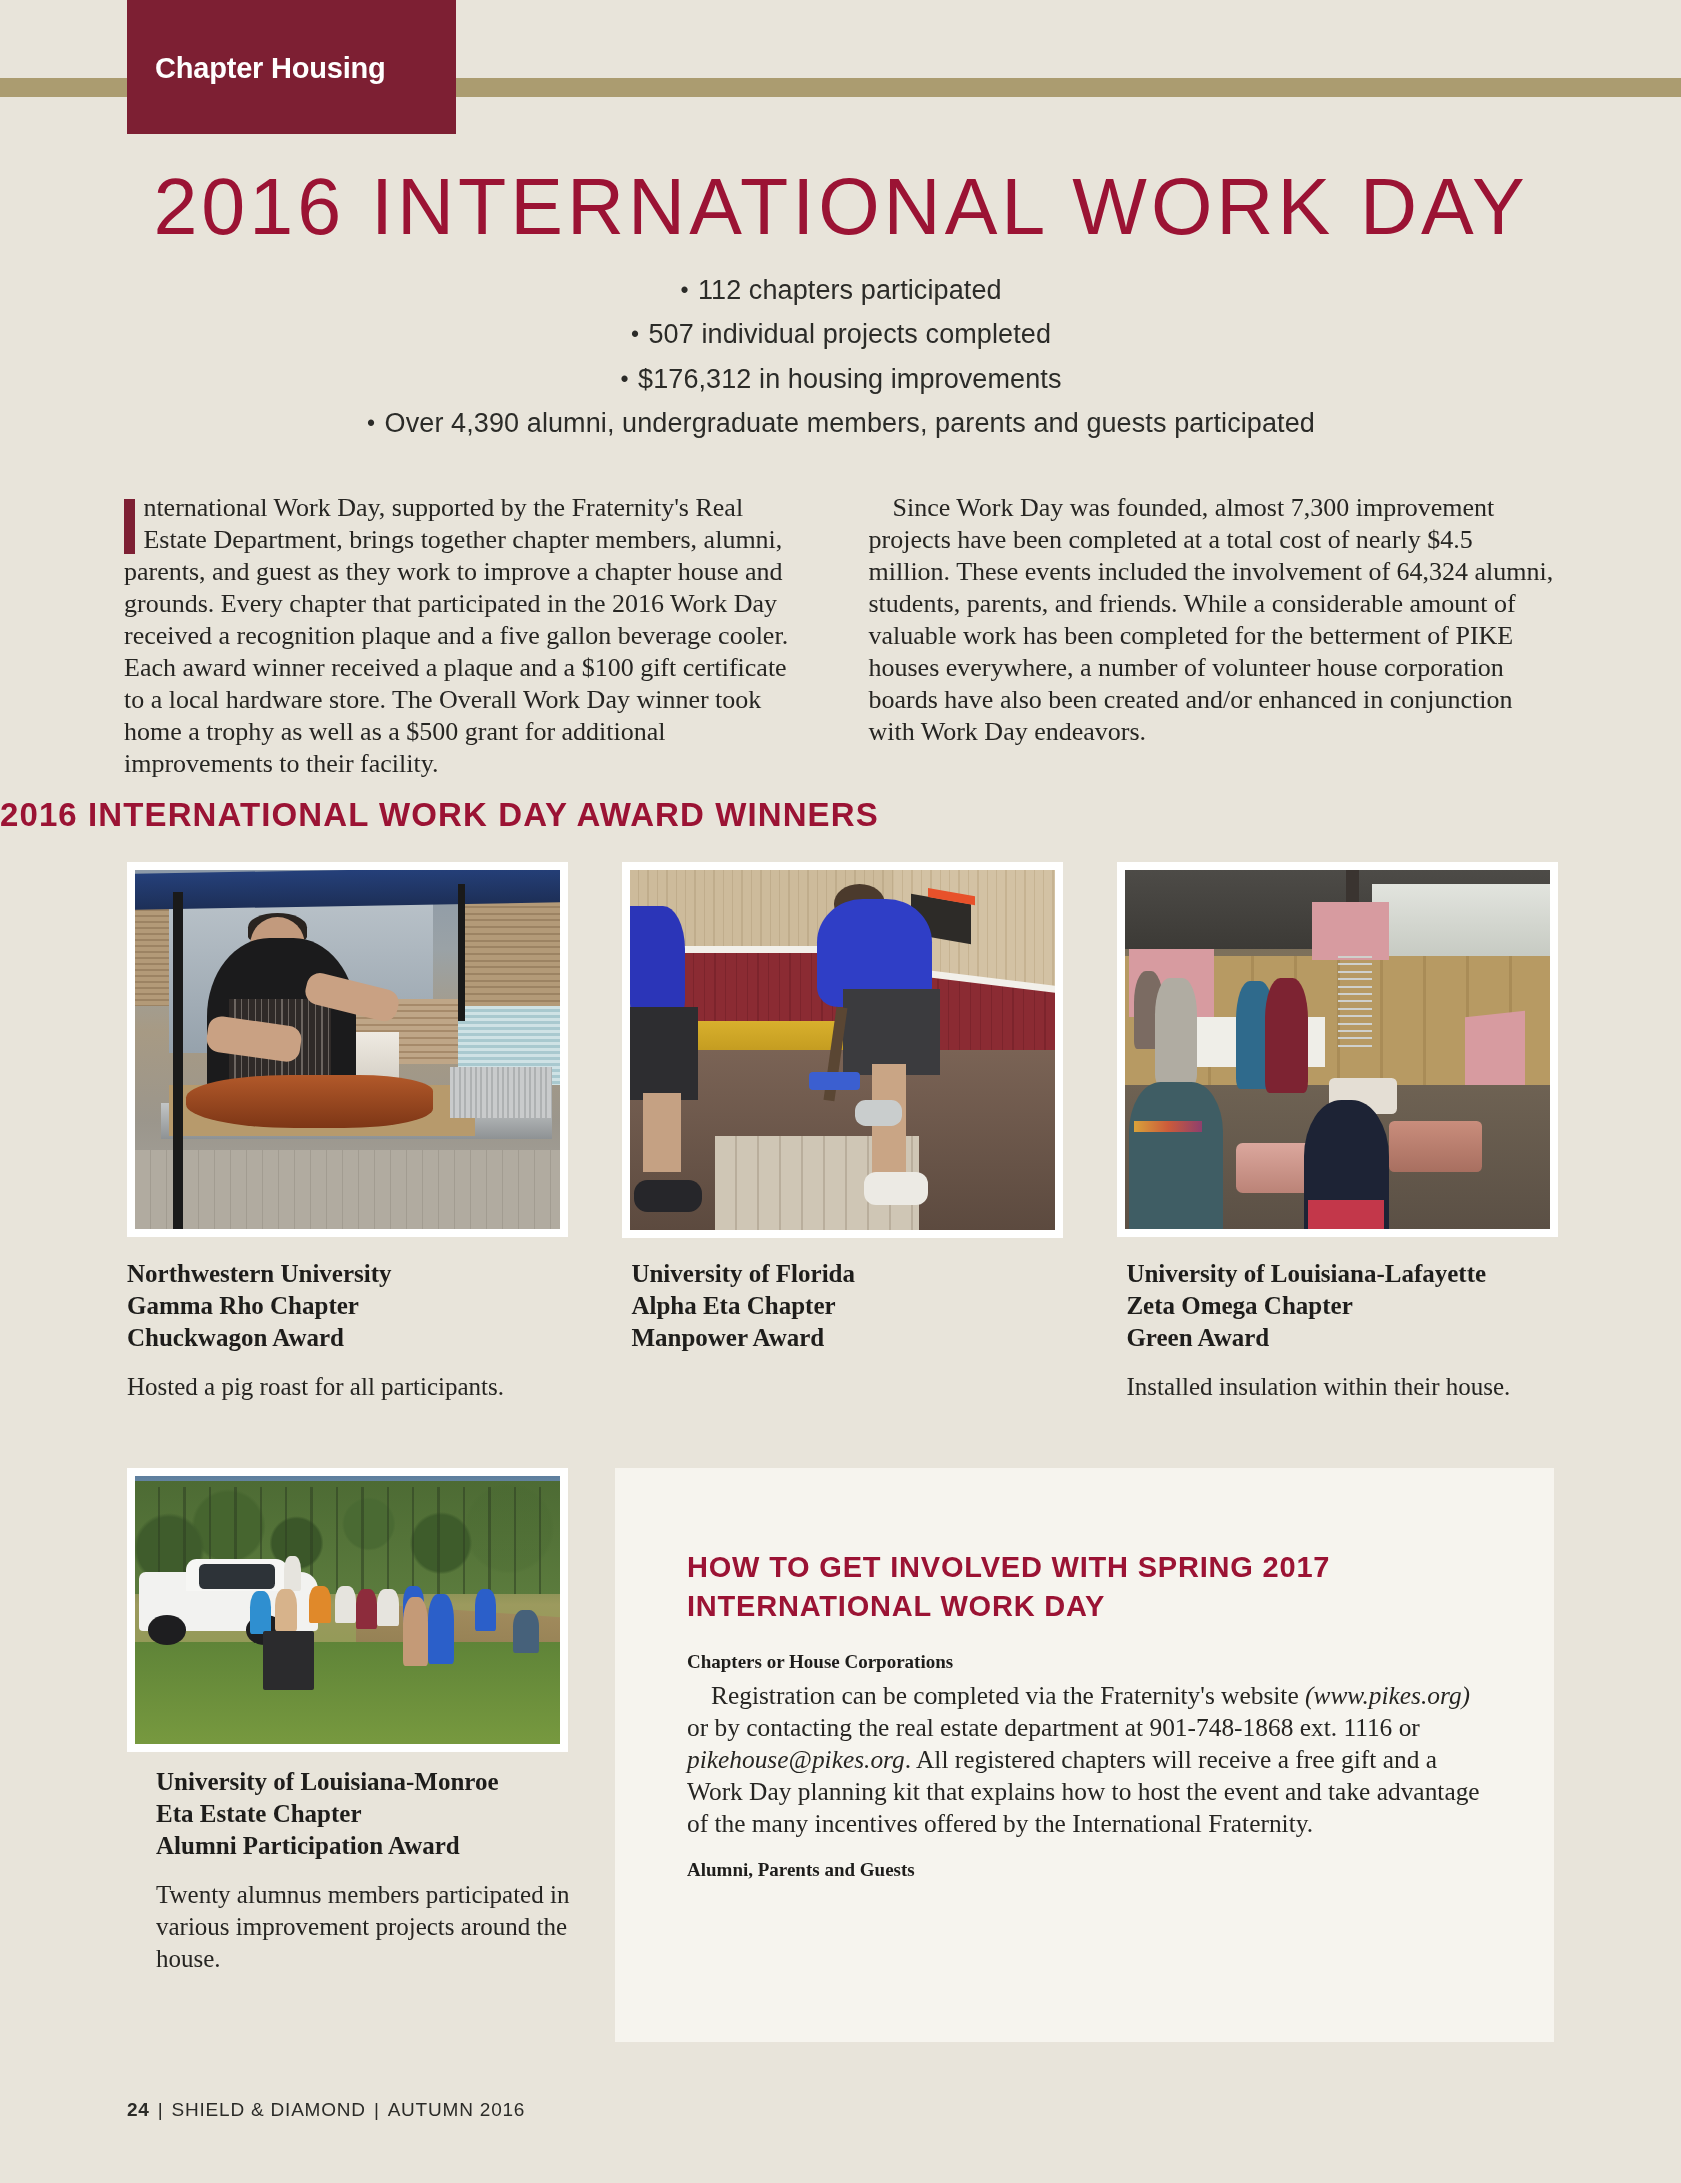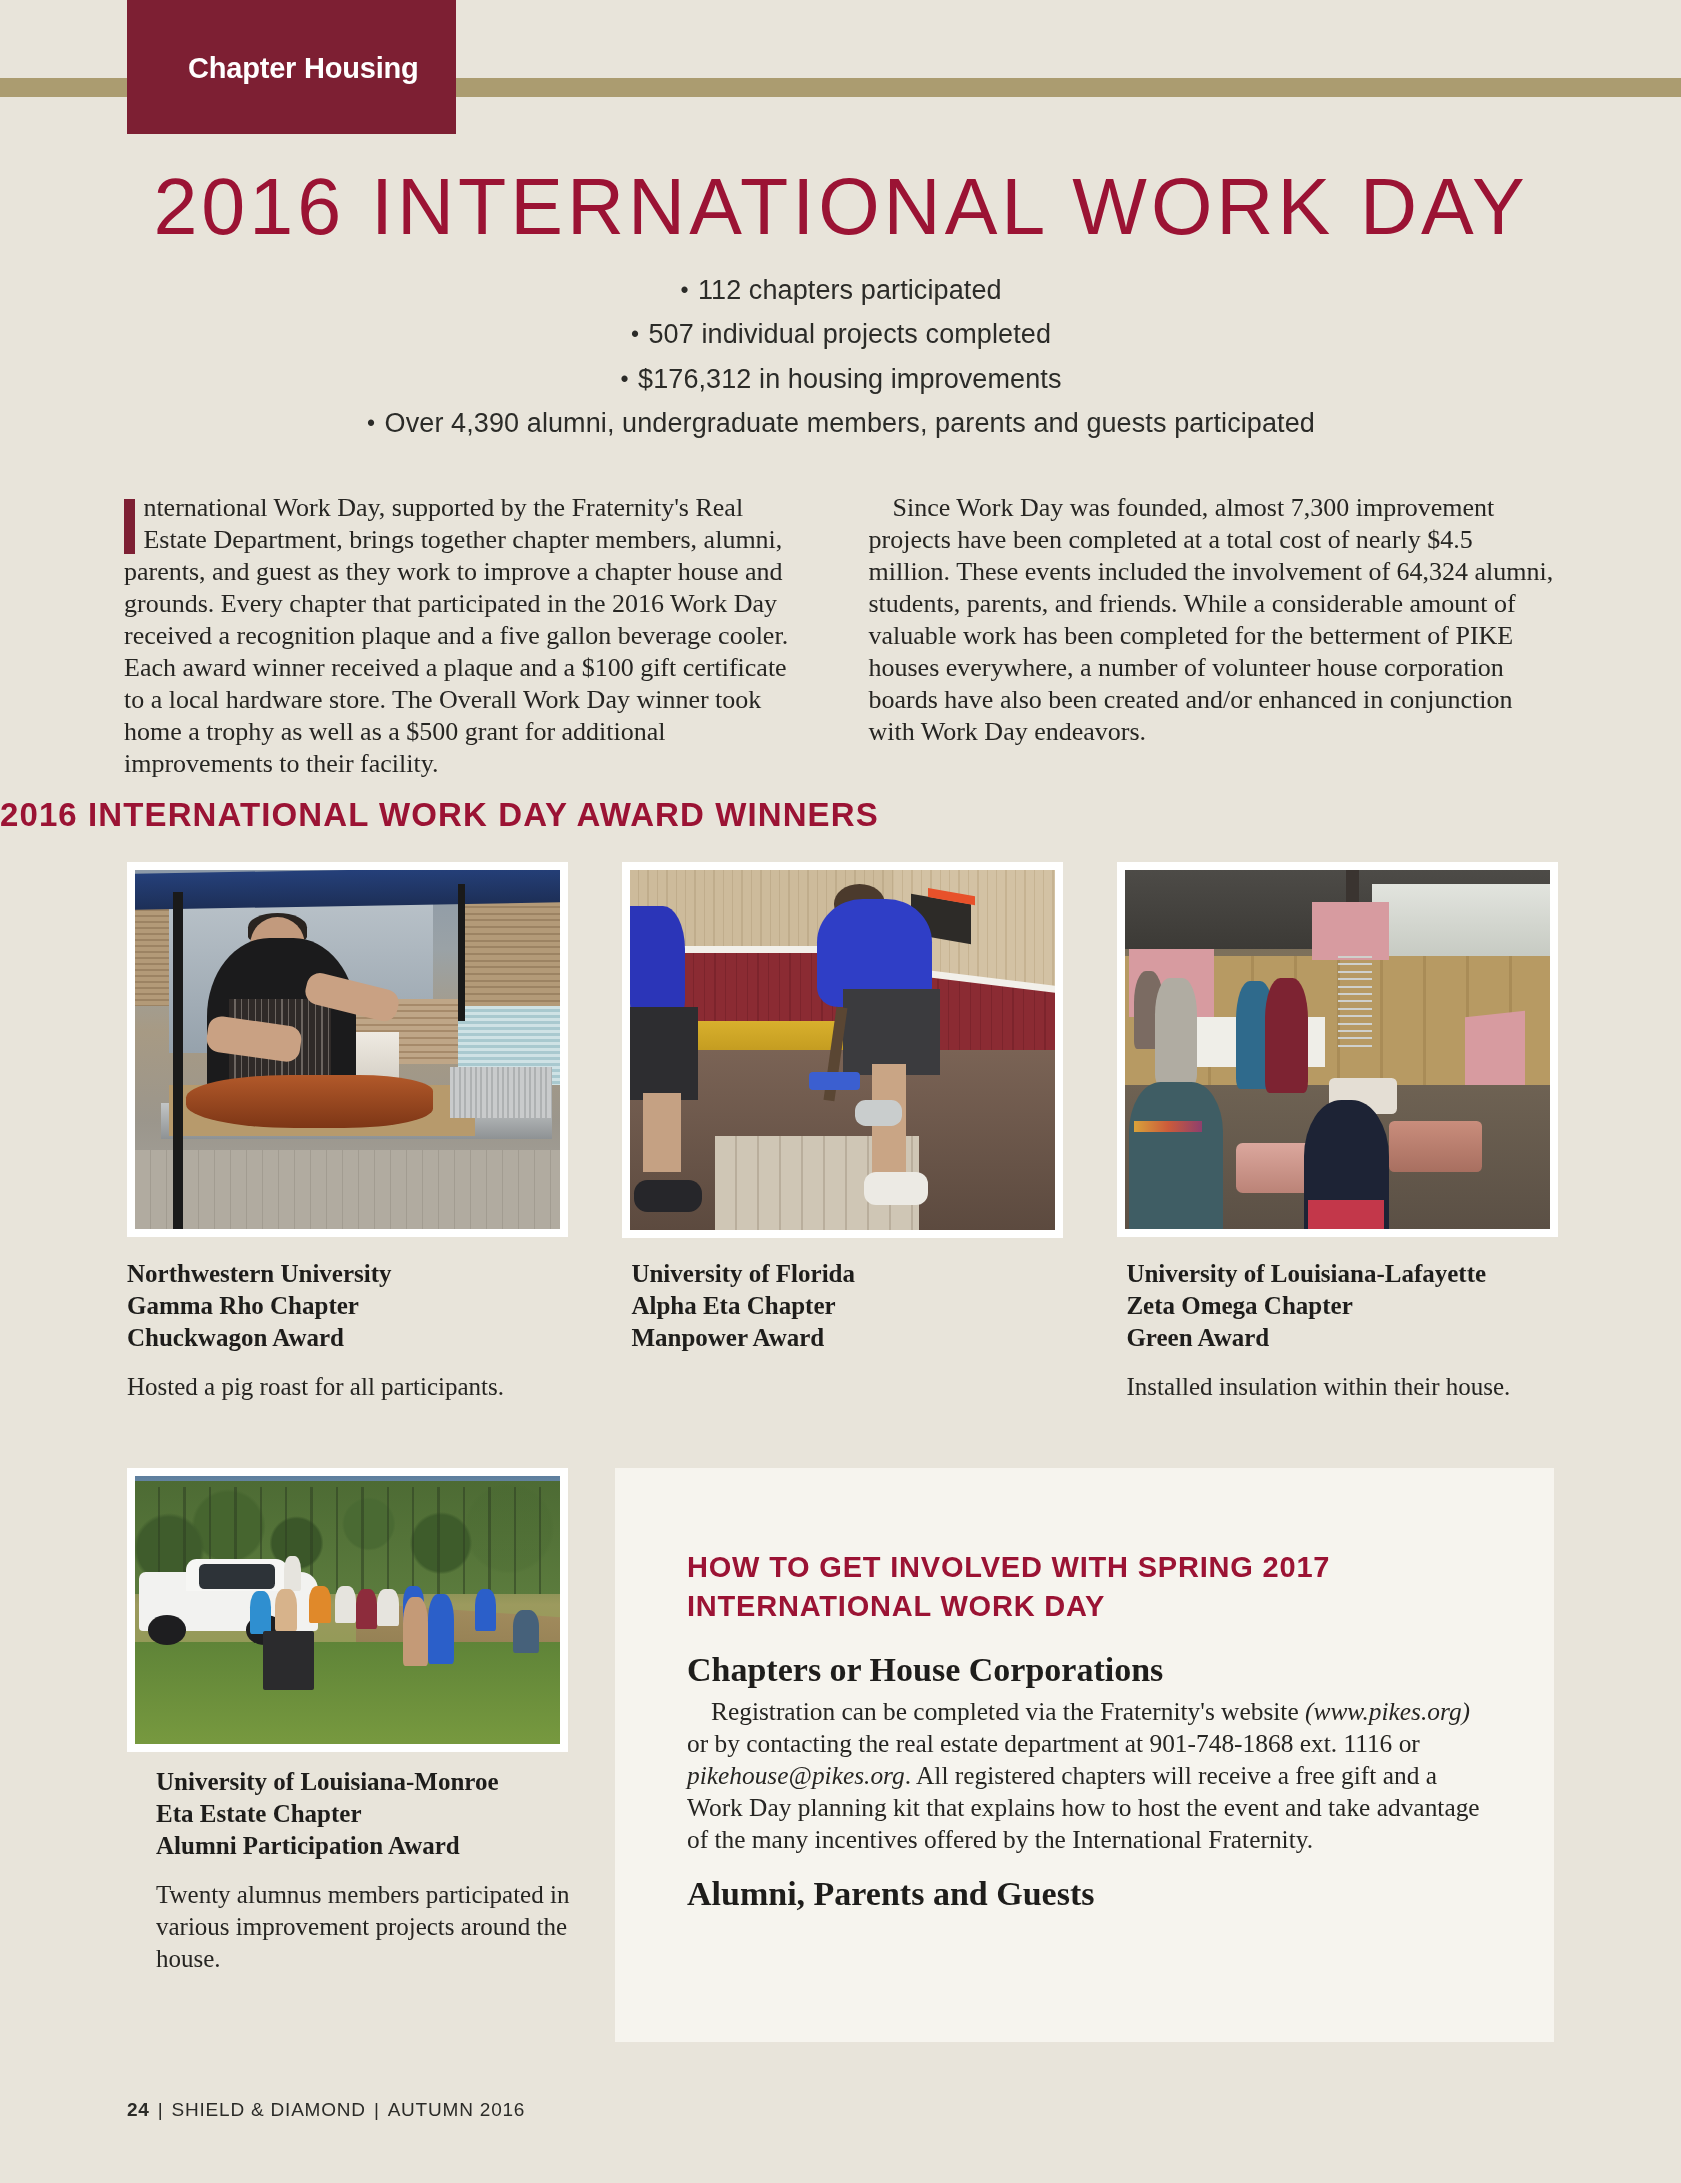--- a/index.html
+++ b/index.html
@@ -41,21 +41,20 @@
     top: 52px;
     width: 329px;
     text-align: left;
     padding-left: 28px;
     box-sizing: border-box;
     color: #ffffff;
     font-family: "Liberation Sans", sans-serif;
     font-size: 29px;
     font-weight: bold;
     letter-spacing: -0.2px;
-    margin-left: 33px;
   }
 
   
   .main-title {
     position: absolute;
     left: 0;
     top: 161px;
     width: 1682px;
     text-align: center;
     color: #9b1334;
@@ -397,21 +396,21 @@
     color: #9b1334;
     font-family: "Liberation Sans", sans-serif;
     font-size: 29px;
     font-weight: bold;
     line-height: 39px;
     letter-spacing: 0.8px;
   }
   .info-sub {
     font-family: "Liberation Serif", serif;
     font-weight: bold;
-    font-size: 34px;
+    font-size: 19px;
     color: #1e1d1b;
     margin-top: 25.4px;
   }
   .info-sub.second { margin-top: 20px; }
   .info-p {
     font-family: "Liberation Serif", serif;
     font-size: 25.4px;
     line-height: 32px;
     color: #262522;
     text-indent: 24px;

